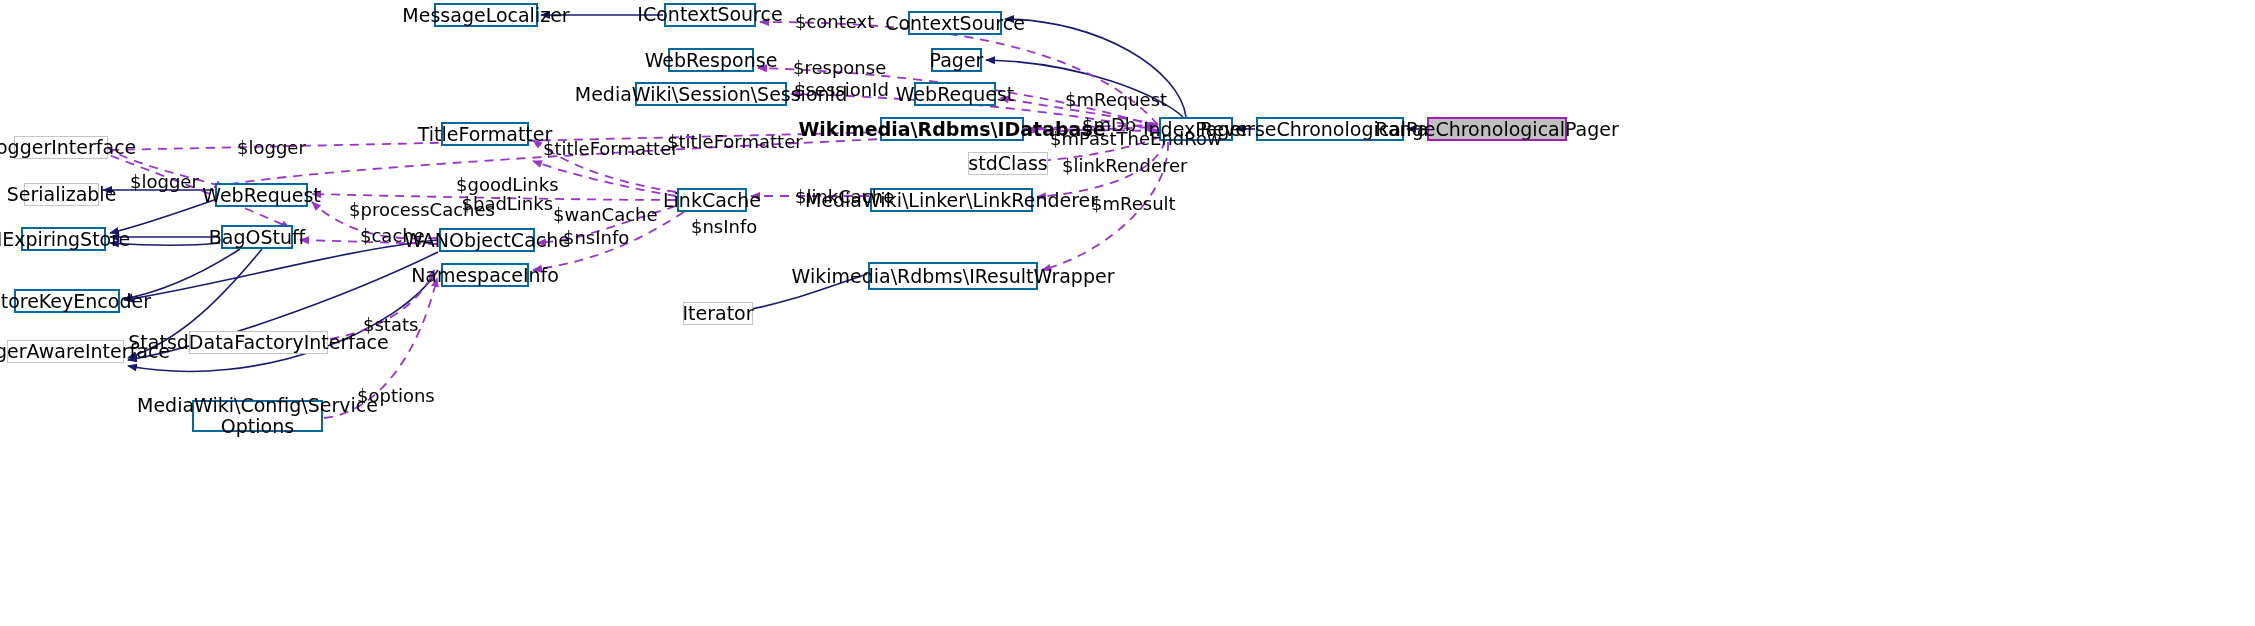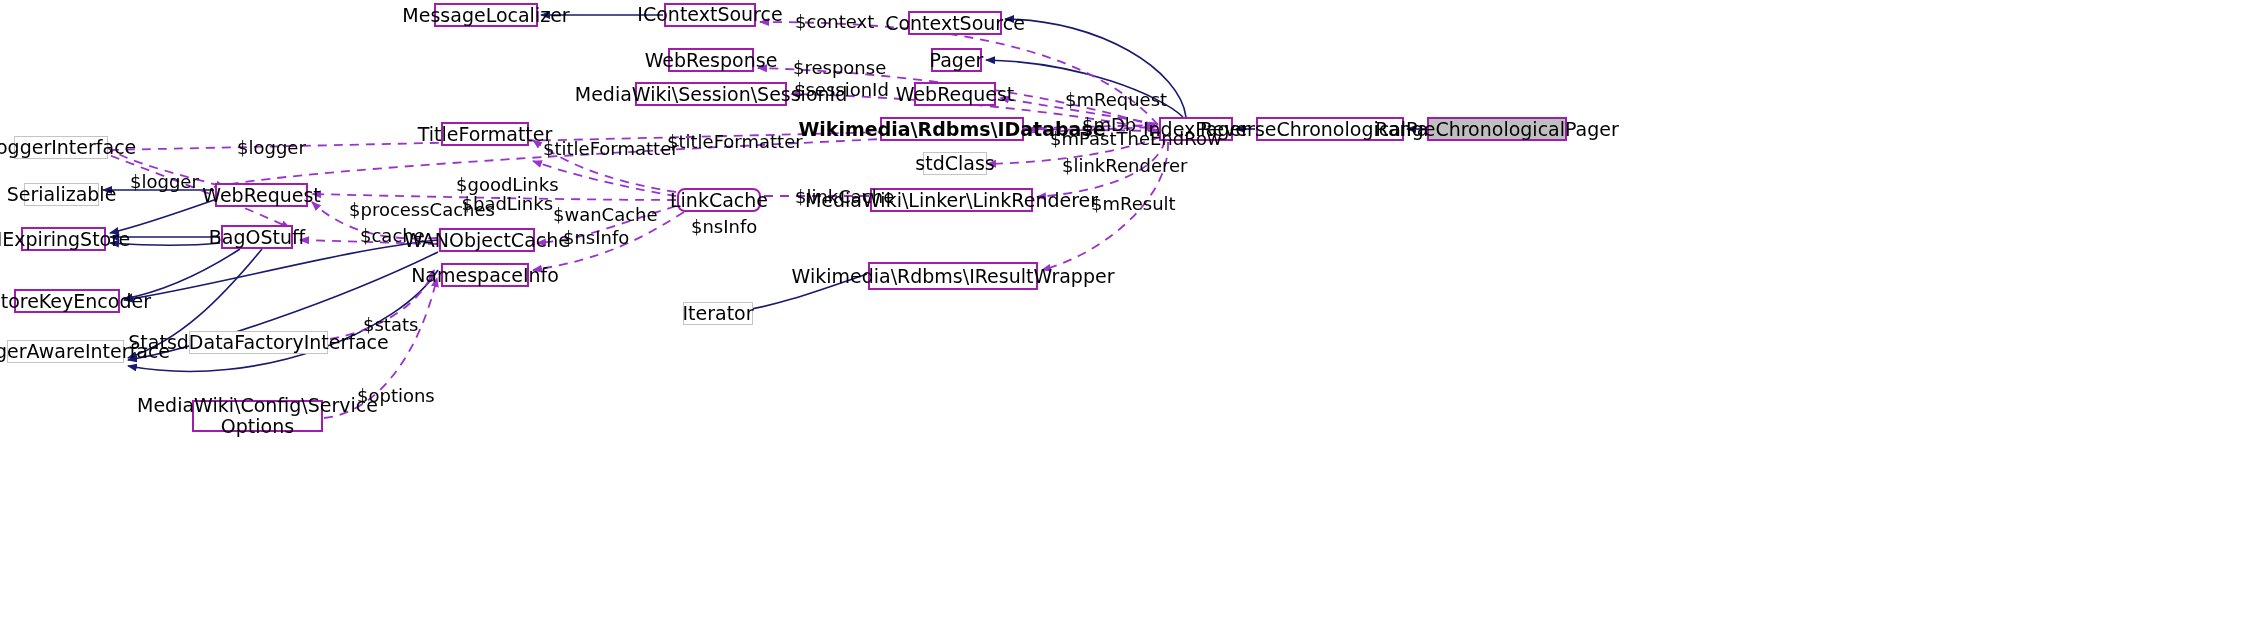--- a/index.html
+++ b/index.html
@@ -31,21 +31,21 @@
     justify-content: center;
     text-align: center;
     background: #ffffff;
     font-size: 19px;
     line-height: 21px;
     color: #000000;
     white-space: pre-line;
     letter-spacing: 0px;
   }
   .node.solid {
-    border: 2px solid #a21caf;
+    border: 2px solid #0369a1;
   }
   .node.faint {
     border: 1px solid #c4c4c4;
   }
   .node.highlight {
     background: #bfbfbf;
     border: 2px solid #a21caf;
   }
   .edge-label {
     position: absolute;
@@ -124,22 +124,22 @@
   <div class="node solid" style="left:635px;top:82px;width:152px;height:24px;"><span>MediaWiki\Session\SessionId</span></div>
   <div class="node solid" style="left:914px;top:82px;width:82px;height:24px;"><span>WebRequest</span></div>
   <div class="node faint" style="left:14px;top:136px;width:94px;height:23px;"><span>LoggerInterface</span></div>
   <div class="node solid" style="left:441px;top:122px;width:88px;height:24px;"><span>TitleFormatter</span></div>
   <div class="node solid" style="left:880px;top:117px;width:144px;height:24px;font-weight:bold;"><span>Wikimedia\Rdbms\IDatabase</span></div>
   <div class="node solid" style="left:1159px;top:117px;width:74px;height:24px;"><span>IndexPager</span></div>
   <div class="node solid" style="left:1256px;top:117px;width:148px;height:24px;"><span>ReverseChronologicalPager</span></div>
   <div class="node highlight" style="left:1427px;top:117px;width:140px;height:24px;"><span>RangeChronologicalPager</span></div>
   <div class="node faint" style="left:24px;top:183px;width:75px;height:23px;"><span>Serializable</span></div>
   <div class="node solid" style="left:215px;top:183px;width:93px;height:24px;"><span>WebRequest</span></div>
-  <div class="node faint" style="left:923px;top:152px;width:64px;height:23px;"><span>stdClass</span></div>
-  <div class="node solid" style="left:677px;top:188px;width:84px;height:24px;border-radius:8px;"><span>LinkCache</span></div>
+  <div class="node faint" style="left:968px;top:152px;width:80px;height:23px;"><span>stdClass</span></div>
+  <div class="node solid" style="left:677px;top:188px;width:70px;height:24px;"><span>LinkCache</span></div>
   <div class="node solid" style="left:870px;top:188px;width:163px;height:24px;"><span>MediaWiki\Linker\LinkRenderer</span></div>
   <div class="node solid" style="left:21px;top:227px;width:85px;height:24px;"><span>IExpiringStore</span></div>
   <div class="node solid" style="left:221px;top:225px;width:72px;height:24px;"><span>BagOStuff</span></div>
   <div class="node solid" style="left:439px;top:228px;width:96px;height:24px;"><span>WANObjectCache</span></div>
   <div class="node solid" style="left:441px;top:263px;width:88px;height:24px;"><span>NamespaceInfo</span></div>
   <div class="node solid" style="left:868px;top:262px;width:170px;height:28px;"><span>Wikimedia\Rdbms\IResultWrapper</span></div>
   <div class="node solid" style="left:14px;top:289px;width:106px;height:24px;"><span>IStoreKeyEncoder</span></div>
   <div class="node faint" style="left:683px;top:302px;width:70px;height:23px;align-items:center;"><span>Iterator</span></div>
   <div class="node faint" style="left:189px;top:331px;width:139px;height:23px;"><span>StatsdDataFactoryInterface</span></div>
   <div class="node faint" style="left:7px;top:340px;width:117px;height:23px;"><span>LoggerAwareInterface</span></div>

